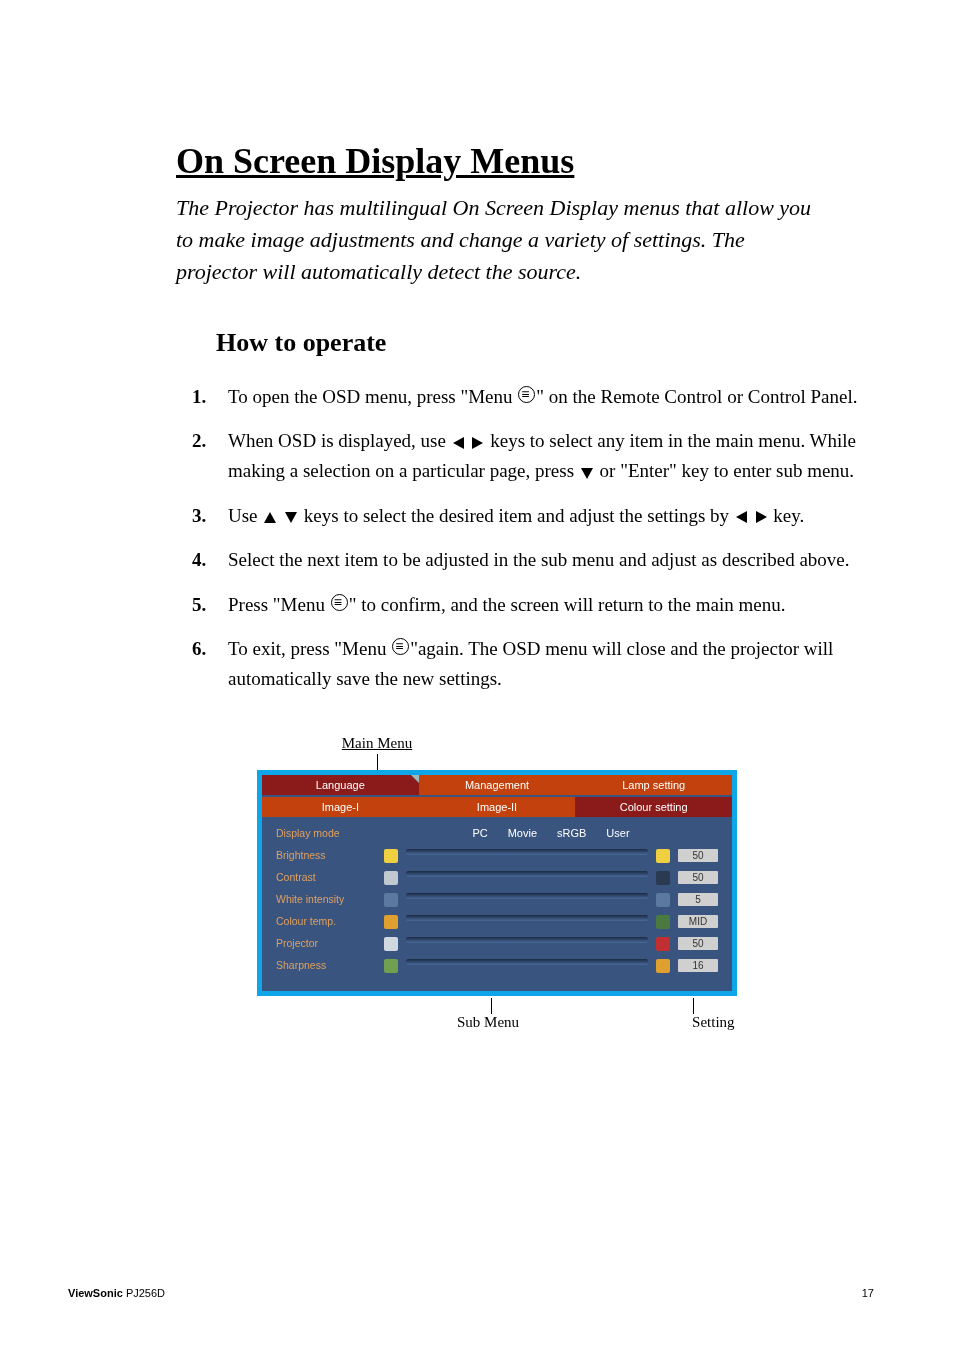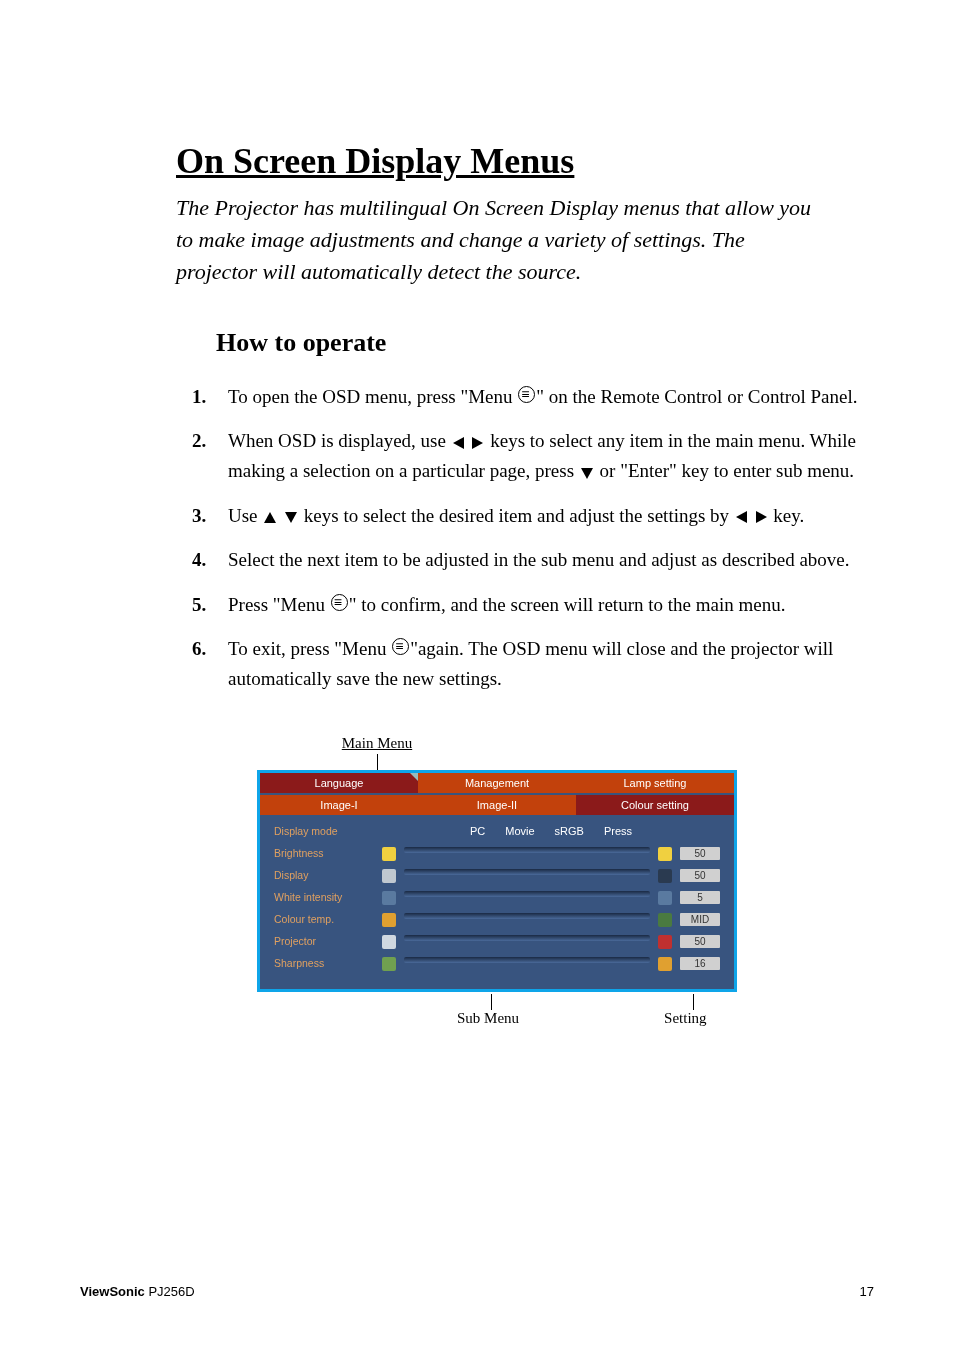--- a/index.html
+++ b/index.html
@@ -84,21 +84,21 @@
   .tri.right { border-top: 6px solid transparent; border-bottom: 6px solid transparent; border-left: 11px solid #000; }
   .tri.up { border-left: 6px solid transparent; border-right: 6px solid transparent; border-bottom: 11px solid #000; }
   .tri.down { border-left: 6px solid transparent; border-right: 6px solid transparent; border-top: 11px solid #000; }
 
   
   .osd-wrap { position: relative; width: 480px; margin: 0 auto 0 65px; font-family: Arial, sans-serif; }
   .label-main { text-align: center; font-size: 15px; margin-bottom: 2px; font-family: Georgia, serif; margin-left: -240px; text-decoration: underline; }
   .tick-main { width: 1px; height: 16px; background: #000; margin: 0 auto 0 120px; }
   .osd {
     background: #38547f;
-    border: 3px solid #0ea5e9;
+    border: 5px solid #0ea5e9;
     width: 480px;
     color: #fff;
     font-size: 11px;
     position: relative;
   }
   .tab-row { display: flex; }
   .tab {
     flex: 1;
     text-align: center;
     padding: 4px 0;
@@ -138,33 +138,33 @@
     text-align: center;
     background: #d0d0d0;
     color: #333;
     font-size: 10px;
     border-radius: 1px;
     padding: 1px 0;
   }
   .bottom-labels { display:flex; margin-top: 2px; }
   .tick-sub { width:1px; height:16px; background:#000; margin-left: 234px; }
   .tick-set { width:1px; height:16px; background:#000; margin-left: 201px; }
-  .bl-row { display:flex; font-family: Georgia, serif; }
+  .bl-row { display:flex; font-family: Georgia, serif; gap: 28px; }
   .bl-sub { margin-left: 200px; font-size: 15px; }
   .bl-set { margin-left: 145px; font-size: 15px; }
 
   .footer {
     position: absolute;
     bottom: 55px;
-    left: 80px;
+    left: 68px;
     right: 80px;
     display: flex;
     justify-content: space-between;
     font-family: Arial, Helvetica, sans-serif;
-    font-size: 13px;
+    font-size: 11px;
   }
   .footer .brand { font-weight: bold; }
 </style>
 </head>
 <body>
 
 <div class="content">
   <h1>On Screen Display Menus</h1>
   <p class="intro">The Projector has multilingual On Screen Display menus that allow you to make image adjustments and change a variety of settings. The projector will automatically detect the source.</p>
 
@@ -204,32 +204,32 @@
         <div class="tab">Image-II</div>
         <div class="tab active">Colour setting</div>
       </div>
       <div class="osd-body">
         <div class="option-row">
           <div class="opt-label">Display mode</div>
           <div class="opt-modes">
             <span>PC</span>
             <span>Movie</span>
             <span>sRGB</span>
-            <span>Press</span>
+            <span>User</span>
           </div>
         </div>
         <div class="option-row">
           <div class="opt-label">Brightness</div>
           <div class="opt-icon" style="background:#f0d040"></div>
           <div class="slider-track"></div>
           <div class="opt-icon2" style="background:#f0d040"></div>
           <div class="opt-value">50</div>
         </div>
         <div class="option-row">
-          <div class="opt-label">Display</div>
+          <div class="opt-label">Contrast</div>
           <div class="opt-icon" style="background:#c0c8d0"></div>
           <div class="slider-track"></div>
           <div class="opt-icon2" style="background:#2a3a50"></div>
           <div class="opt-value">50</div>
         </div>
         <div class="option-row">
           <div class="opt-label">White intensity</div>
           <div class="opt-icon" style="background:#5a7aa0"></div>
           <div class="slider-track"></div>
           <div class="opt-icon2" style="background:#5a7aa0"></div>

